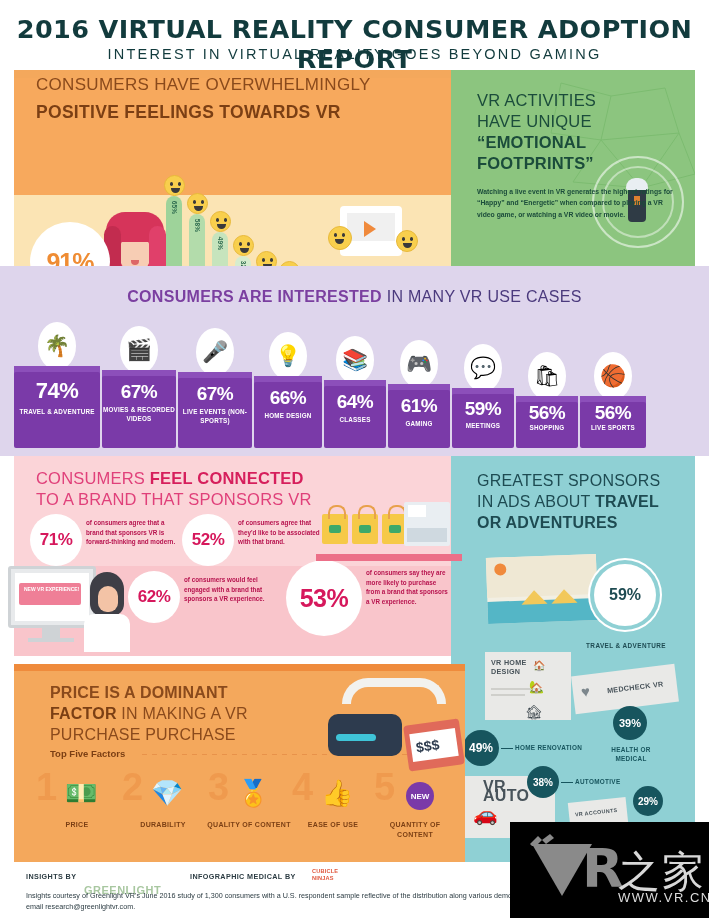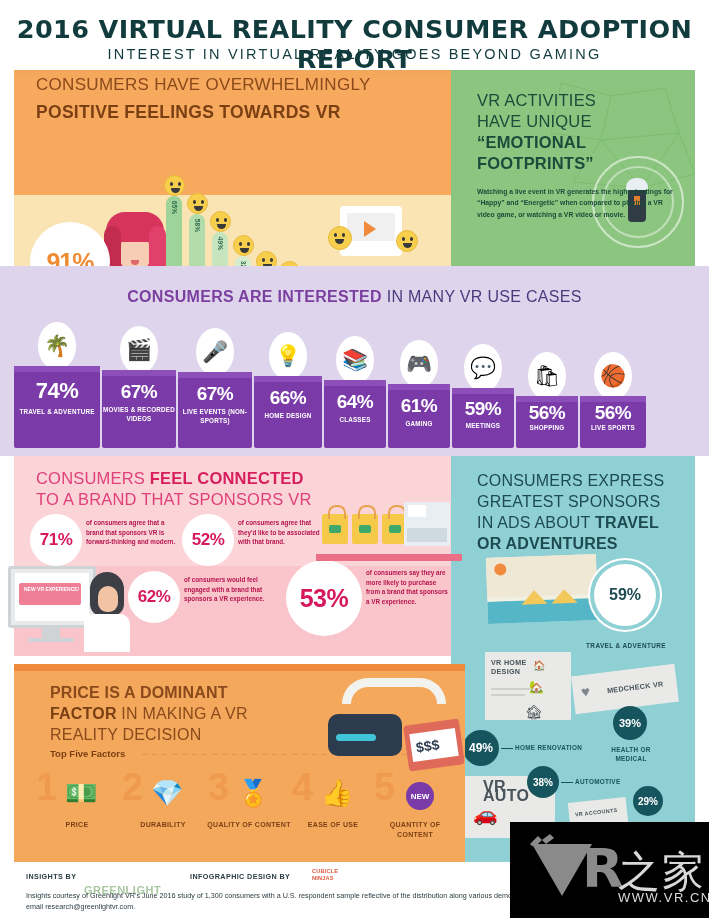--- a/index.html
+++ b/index.html
@@ -504,21 +504,20 @@
       <div class="mstand"></div>
         <div class="mbase"></div>
       <div class="woman">
           <div class="h"></div>
           <div class="f"></div>
           <div class="b"></div>
         </div>
     </div>
 
     <div class="s3r-h">
-      <div>CONSUMERS EXPRESS</div>
       <div>GREATEST SPONSORS</div>
       <div><span>IN ADS ABOUT </span><b>TRAVEL</b></div>
       <div style="font-weight:bold">OR ADVENTURES</div>
     </div>
 
     <div class="postcard">
       <div class="sky"></div>
         <div class="sun"></div>
         <div class="sea"></div>
       <div class="hut" style="left:34px;"></div>
@@ -570,21 +569,21 @@
     <div class="dotstat" style="left:182px;top:138px;width:30px;height:30px;font-size:10px;">
       <span>29%</span>
     </div>
   </div>
 
   <div class="sec4">
     <div class="topbar"></div>
     <div class="s4-h">
       <div style="font-weight:bold">PRICE IS A DOMINANT</div>
       <div><b>FACTOR</b><span> IN MAKING A VR</span></div>
-      <div>REALITY DECISION</div>
+      <div>PURCHASE PURCHASE</div>
     </div>
     <div class="s4-sub">Top Five Factors</div>
     <div class="s4-dash"></div>
 
     <div class="vrset">
       <div class="band"></div>
         <div class="goggle"></div>
         <div class="lens"></div>
       <div class="tag">
         <div class="wht">
@@ -618,21 +617,21 @@
       <div class="fic">
         <div style="position:absolute;left:4px;top:4px;width:28px;height:28px;border-radius:50%;background:#7a3aa8;color:#fff;font-size:8px;font-weight:bold;display:flex;align-items:center;justify-content:center;">NEW</div>
       </div>
       <div class="lbl">QUANTITY OF CONTENT</div>
     </div>
   </div>
 
   <div class="footer">
     <div class="f-label" style="left:26px;top:10px;">INSIGHTS BY</div>
     <div class="f-green" style="left:84px;top:6px;margin-top:16px;">GREENLIGHT</div>
-    <div class="f-label" style="left:190px;top:10px;">INFOGRAPHIC DESIGN BY</div>
+    <div class="f-label" style="left:190px;top:10px;">INFOGRAPHIC MEDICAL BY</div>
     <div class="f-red" style="left:312px;top:6px;">CUBICLE</div>
     <div class="f-red" style="left:312px;top:13px;">NINJAS</div>
     <div class="f-note">Insights courtesy of Greenlight VR's June 2016 study of 1,300 consumers with a U.S. respondent sample reflective of the distribution along various demographic parameters. To learn more, email research@greenlightvr.com.</div>
   </div>
 
   <div class="wm">
     <svg class="dash" width="30" height="16">
       <polygon points="0,10 8,2 12,6 4,14" fill="#8a8a8a"></polygon>
       <polygon points="12,6 20,0 24,4 16,10" fill="#8a8a8a"></polygon>
     </svg>

